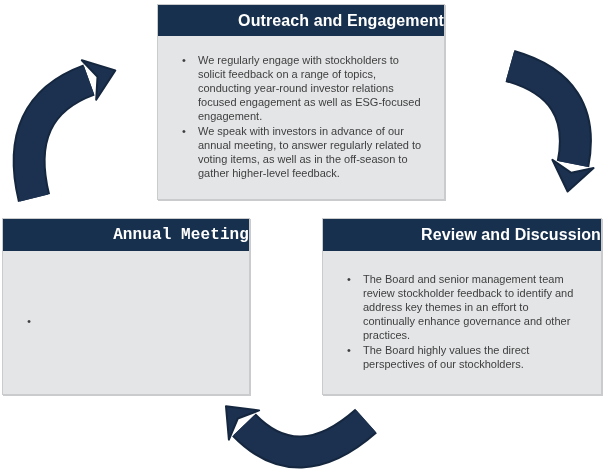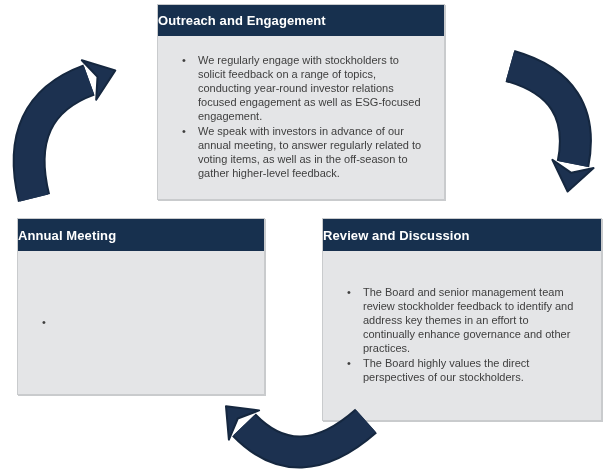--- a/index.html
+++ b/index.html
@@ -16,32 +16,32 @@
 
   .box {
     position: absolute;
     background: var(--body-bg, #e4e5e7);
     border: 1px solid var(--body-border, #c9cbcd);
     box-shadow: 1px 1px 0 var(--body-border, #c9cbcd);
     display: flex;
     flex-direction: column;
   }
   .box-top   { left: 157px; top: 4px;   width: 288px; height: 196px; }
-  .box-left  { left: 17px;   top: 218px; width: 248px; height: 177px; }
-  .box-right { left: 322px; top: 218px; width: 280px; height: 203px; }
+  .box-left  { left: 2px;   top: 218px; width: 248px; height: 177px; font-family: Liberation Mono, monospace; }
+  .box-right { left: 322px; top: 218px; width: 280px; height: 177px; }
 
   .box-header {
     background: var(--header-bg, #17304e);
     color: var(--header-text, #ffffff);
     height: 31px;
     flex: 0 0 31px;
     display: flex;
     align-items: center;
-    justify-content: flex-start;
-    font-size: 13px;
+    justify-content: flex-end;
+    font-size: 16px;
     font-weight: bold;
     letter-spacing: 0.1px;
   }
   .box-left .box-header, .box-right .box-header { height: 32px; flex-basis: 32px; }
 
   .box-body {
     flex: 1;
     display: flex;
     flex-direction: column;
     justify-content: center;

